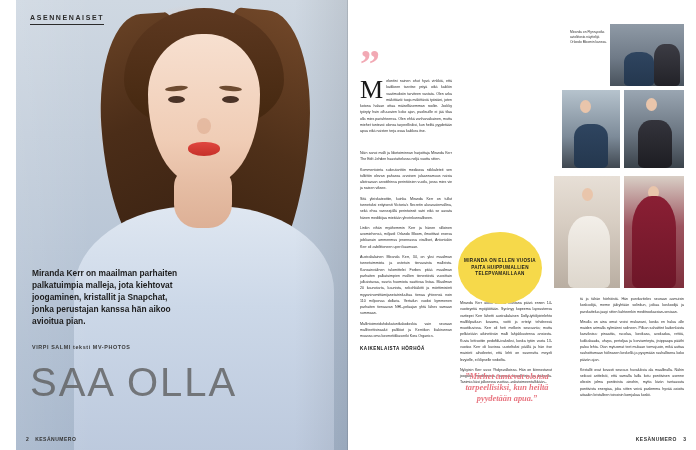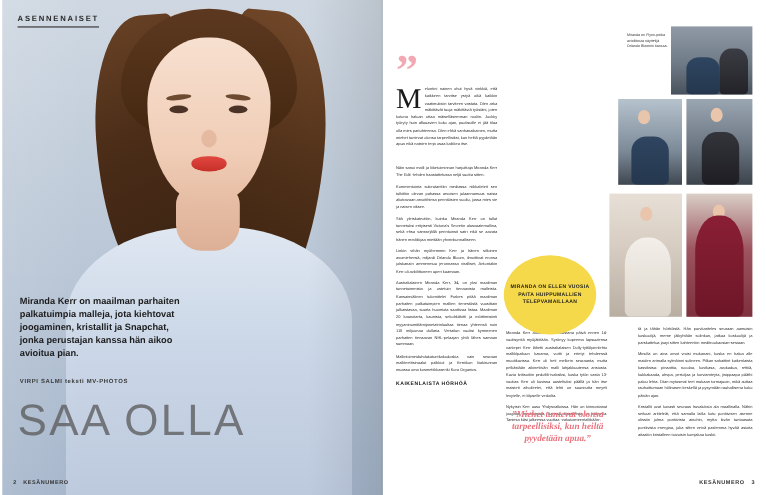--- a/index.html
+++ b/index.html
@@ -12,21 +12,21 @@
   }
   .spread {
     position: relative;
     width: 696px; height: 450px;
     background: #ffffff;
     overflow: hidden;
   }
   
   .page-left {
     position: absolute;
-    left: 2px; top: 0;
+    left: 16px; top: 0;
     width: 348px; height: 450px;
     background: #f2f2f2;
     overflow: hidden;
   }
   .photo-bg {
     position: absolute;
     left: 0; top: 0;
     width: 348px; height: 450px;
     background:
       radial-gradient(ellipse 130px 160px at 175px 120px, #f4d9c8 0%, #edc3ab 45%, rgba(237,195,171,0) 72%),

